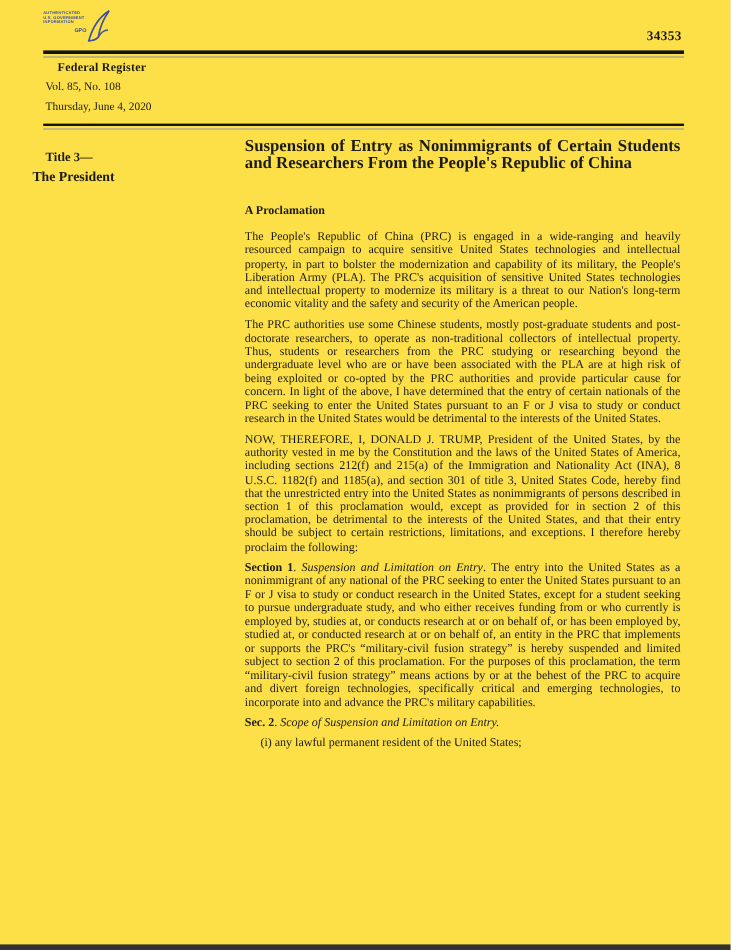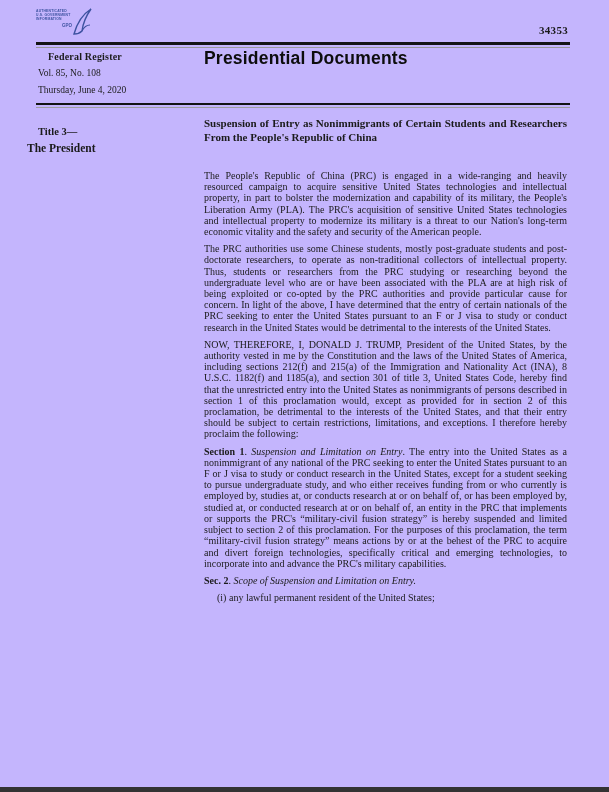--- a/index.html
+++ b/index.html
@@ -1,20 +1,20 @@
 <!DOCTYPE html>
 <html lang="en"><head>
 <meta charset="utf-8">
 <style>
   html, body { margin: 0; padding: 0; background: #ffffff; }
   .page {
     position: relative;
     width: 609px;
     height: 792px;
-    background: #c4b5fd;
+    background: #fde047;
     font-family: "Liberation Serif", serif;
     color: #1b1b1b;
     overflow: hidden;
   }
 
   
   .gpo-logo { position: absolute; left: 36px; top: 7px; width: 70px; height: 34px; }
   .gpo-text {
     position: absolute; left: 0; top: 2px;
     transform: scale(0.34); transform-origin: top left;
@@ -59,21 +59,21 @@
   .sidebar-president { position: absolute; left: 27px; top: 142px; font-size: 11.5px; font-weight: bold; }
 
   
   .main-col {
     position: absolute; left: 204px; top: 116px; width: 363px;
     font-size: 10px; line-height: 11.2px;
   }
   .proc-line { margin: 0 0 15px 0; font-size: 10px; font-weight: bold; }
   .doc-heading {
     margin: 0 0 26px 0;
-    font-size: 11px; line-height: 14px; font-weight: bold;
+    font-size: 14px; line-height: 14px; font-weight: bold;
     text-align: justify;
   }
   .doc-byline { margin: 0 0 13px 0; font-size: 10px; font-weight: bold; }
   .doc-subheading { margin: 0 0 11px 0; font-size: 10px; font-weight: bold; }
   .para { margin: 4px 0 6px 0; text-align: justify; hyphens: auto; -webkit-hyphens: auto; }
   .para:last-child { margin-bottom: 0; }
   .sec-lead { font-weight: bold; }
   .sec-title { font-style: italic; }
   .sec-head { margin: 0 0 6px 0; text-align: left; }
   .sub-item { margin: 0 0 6px 0; padding-left: 13px; text-align: left; }
@@ -102,27 +102,27 @@
   <div class="page-number">34353</div>
 
   <div class="rule rule-a1"></div>
   <div class="rule rule-a2"></div>
   <div class="rule rule-b1"></div>
   <div class="rule rule-b2"></div>
 
   <div class="masthead-brand">Federal Register</div>
   <div class="masthead-volume">Vol. 85, No. 108</div>
   <div class="masthead-date">Thursday, June 4, 2020</div>
-  <div class="masthead-title">Presidential Documents</div>
 
   <div class="sidebar-title3">Title 3—</div>
   <div class="sidebar-president">The President</div>
 
   <div class="main-col">
     <p class="doc-heading">Suspension of Entry as Nonimmigrants of Certain Students and Researchers From the People's Republic of China</p>
+    <p class="doc-subheading">A Proclamation</p>
 
     <p class="para">The People's Republic of China (PRC) is engaged in a wide-ranging and heavily resourced campaign to acquire sensitive United States technologies and intellectual property, in part to bolster the modernization and capability of its military, the People's Liberation Army (PLA). The PRC's acquisition of sensitive United States technologies and intellectual property to modernize its military is a threat to our Nation's long-term economic vitality and the safety and security of the American people.</p>
     <p class="para">The PRC authorities use some Chinese students, mostly post-graduate students and post-doctorate researchers, to operate as non-traditional collectors of intellectual property. Thus, students or researchers from the PRC studying or researching beyond the undergraduate level who are or have been associated with the PLA are at high risk of being exploited or co-opted by the PRC authorities and provide particular cause for concern. In light of the above, I have determined that the entry of certain nationals of the PRC seeking to enter the United States pursuant to an F or J visa to study or conduct research in the United States would be detrimental to the interests of the United States.</p>
     <p class="para">NOW, THEREFORE, I, DONALD J. TRUMP, President of the United States, by the authority vested in me by the Constitution and the laws of the United States of America, including sections 212(f) and 215(a) of the Immigration and Nationality Act (INA), 8 U.S.C. 1182(f) and 1185(a), and section 301 of title 3, United States Code, hereby find that the unrestricted entry into the United States as nonimmigrants of persons described in section 1 of this proclamation would, except as provided for in section 2 of this proclamation, be detrimental to the interests of the United States, and that their entry should be subject to certain restrictions, limitations, and exceptions. I therefore hereby proclaim the following:</p>
 
     <p class="para"><span class="sec-lead">Section 1</span><span>. </span><span class="sec-title">Suspension and Limitation on Entry</span><span>. </span><span>The entry into the United States as a nonimmigrant of any national of the PRC seeking to enter the United States pursuant to an F or J visa to study or conduct research in the United States, except for a student seeking to pursue undergraduate study, and who either receives funding from or who currently is employed by, studies at, or conducts research at or on behalf of, or has been employed by, studied at, or conducted research at or on behalf of, an entity in the PRC that implements or supports the PRC's “military-civil fusion strategy” is hereby suspended and limited subject to section 2 of this proclamation. For the purposes of this proclamation, the term “military-civil fusion strategy” means actions by or at the behest of the PRC to acquire and divert foreign technologies, specifically critical and emerging technologies, to incorporate into and advance the PRC's military capabilities.</span></p>
 
     <p class="sec-head"><span class="sec-lead">Sec. 2</span><span>. </span><span class="sec-title">Scope of Suspension and Limitation on Entry.</span></p>
 
     <p class="sub-item">(i) any lawful permanent resident of the United States;</p>

